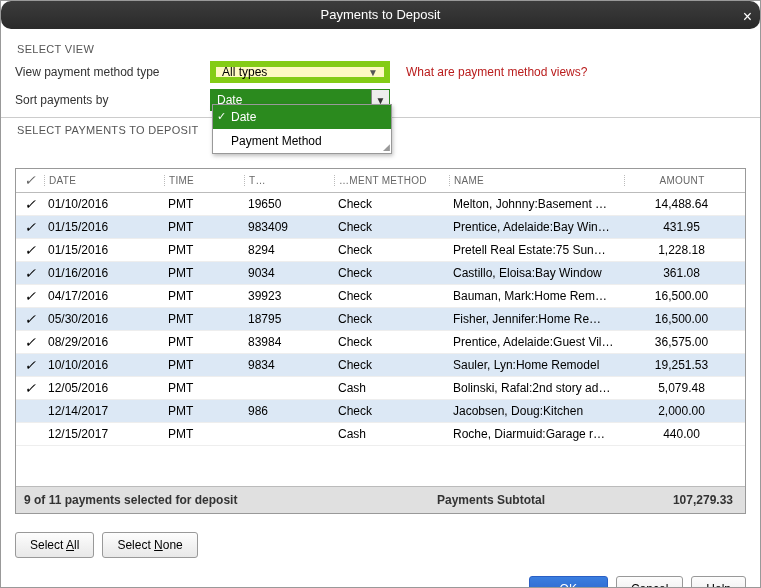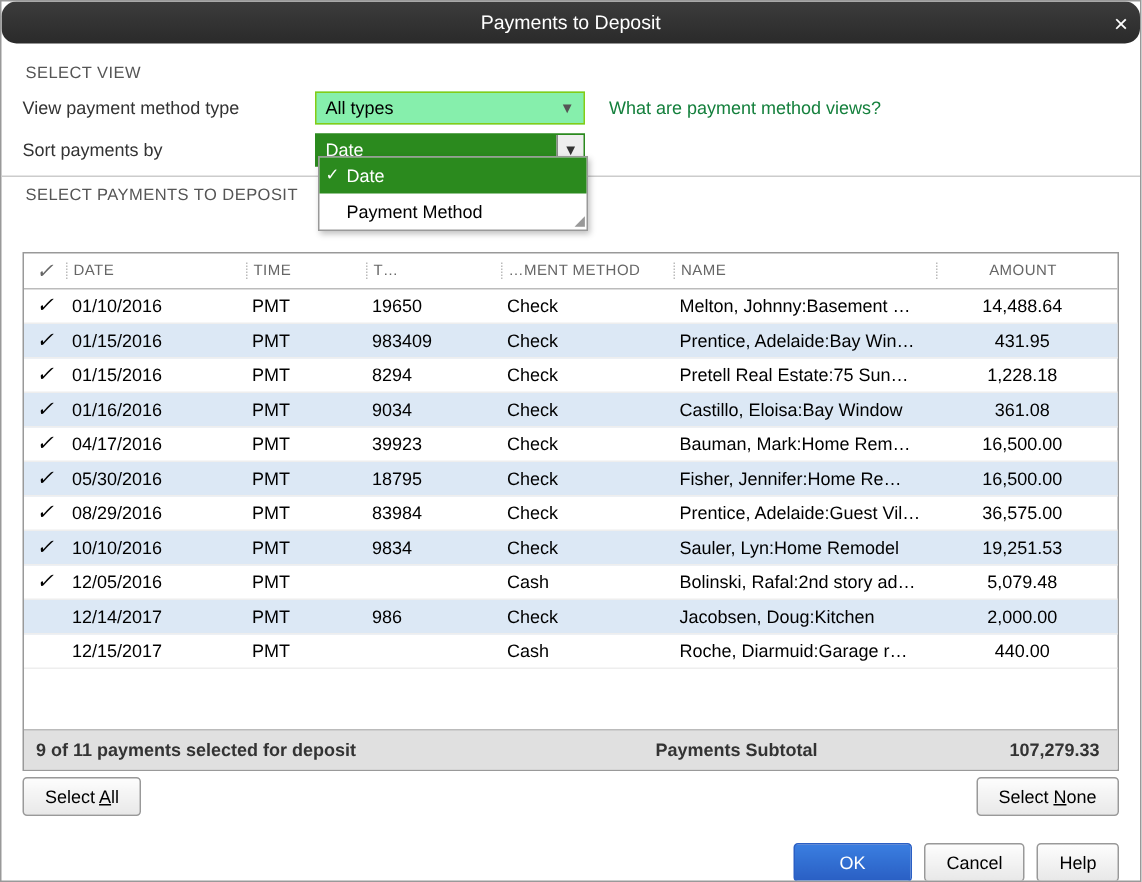--- a/index.html
+++ b/index.html
@@ -46,22 +46,22 @@
     align-items: center;
     margin-bottom: 6px;
   }
   .label-col {
     width: 195px;
     color: #333;
   }
   .combo {
     width: 180px;
     height: 22px;
-    border: 1px solid #84cc16;
-    background: #86efac;
+    border: 6px solid #84cc16;
+    background: #fef9c3;
     display: flex;
     align-items: center;
     padding: 0 6px;
     position: relative;
     justify-content: space-between;
   }
   .combo .arrow {
     color: #555;
     font-size: 10px;
   }
@@ -75,21 +75,21 @@
     border-left: 1px solid #888;
     width: 18px;
     height: 100%;
     display: flex;
     align-items: center;
     justify-content: center;
     margin-right: -6px;
   }
   .combo.green .arrow { color: #333; }
   .link {
-    color: #15803d;
+    color: #b91c1c;
     margin-left: 16px;
     cursor: pointer;
   }
   .dropdown {
     position: absolute;
     left: 211px;
     top: 103px;
     width: 180px;
     background: #fff;
     border: 1px solid #999;
@@ -167,24 +167,23 @@
     border-top: 1px solid #bbb;
     padding: 6px 8px;
     font-weight: bold;
     color: #333;
     align-items: flex-end;
   }
   .footer-row .left { flex: 1; }
   .footer-row .mid { width: 180px; }
   .footer-row .right { width: 120px; text-align: right; padding-right: 4px;}
   .btn-row {
-    margin-top: 4px;
+    margin-top: 18px;
     display: flex;
     gap: 8px;
-    justify-content: space-between;
   }
   .btn {
     border: 1px solid #999;
     background: linear-gradient(#fdfdfd,#e8e8e8);
     padding: 5px 14px;
     border-radius: 3px;
     cursor: pointer;
     font-size: 12px;
   }
   .btn.primary {

